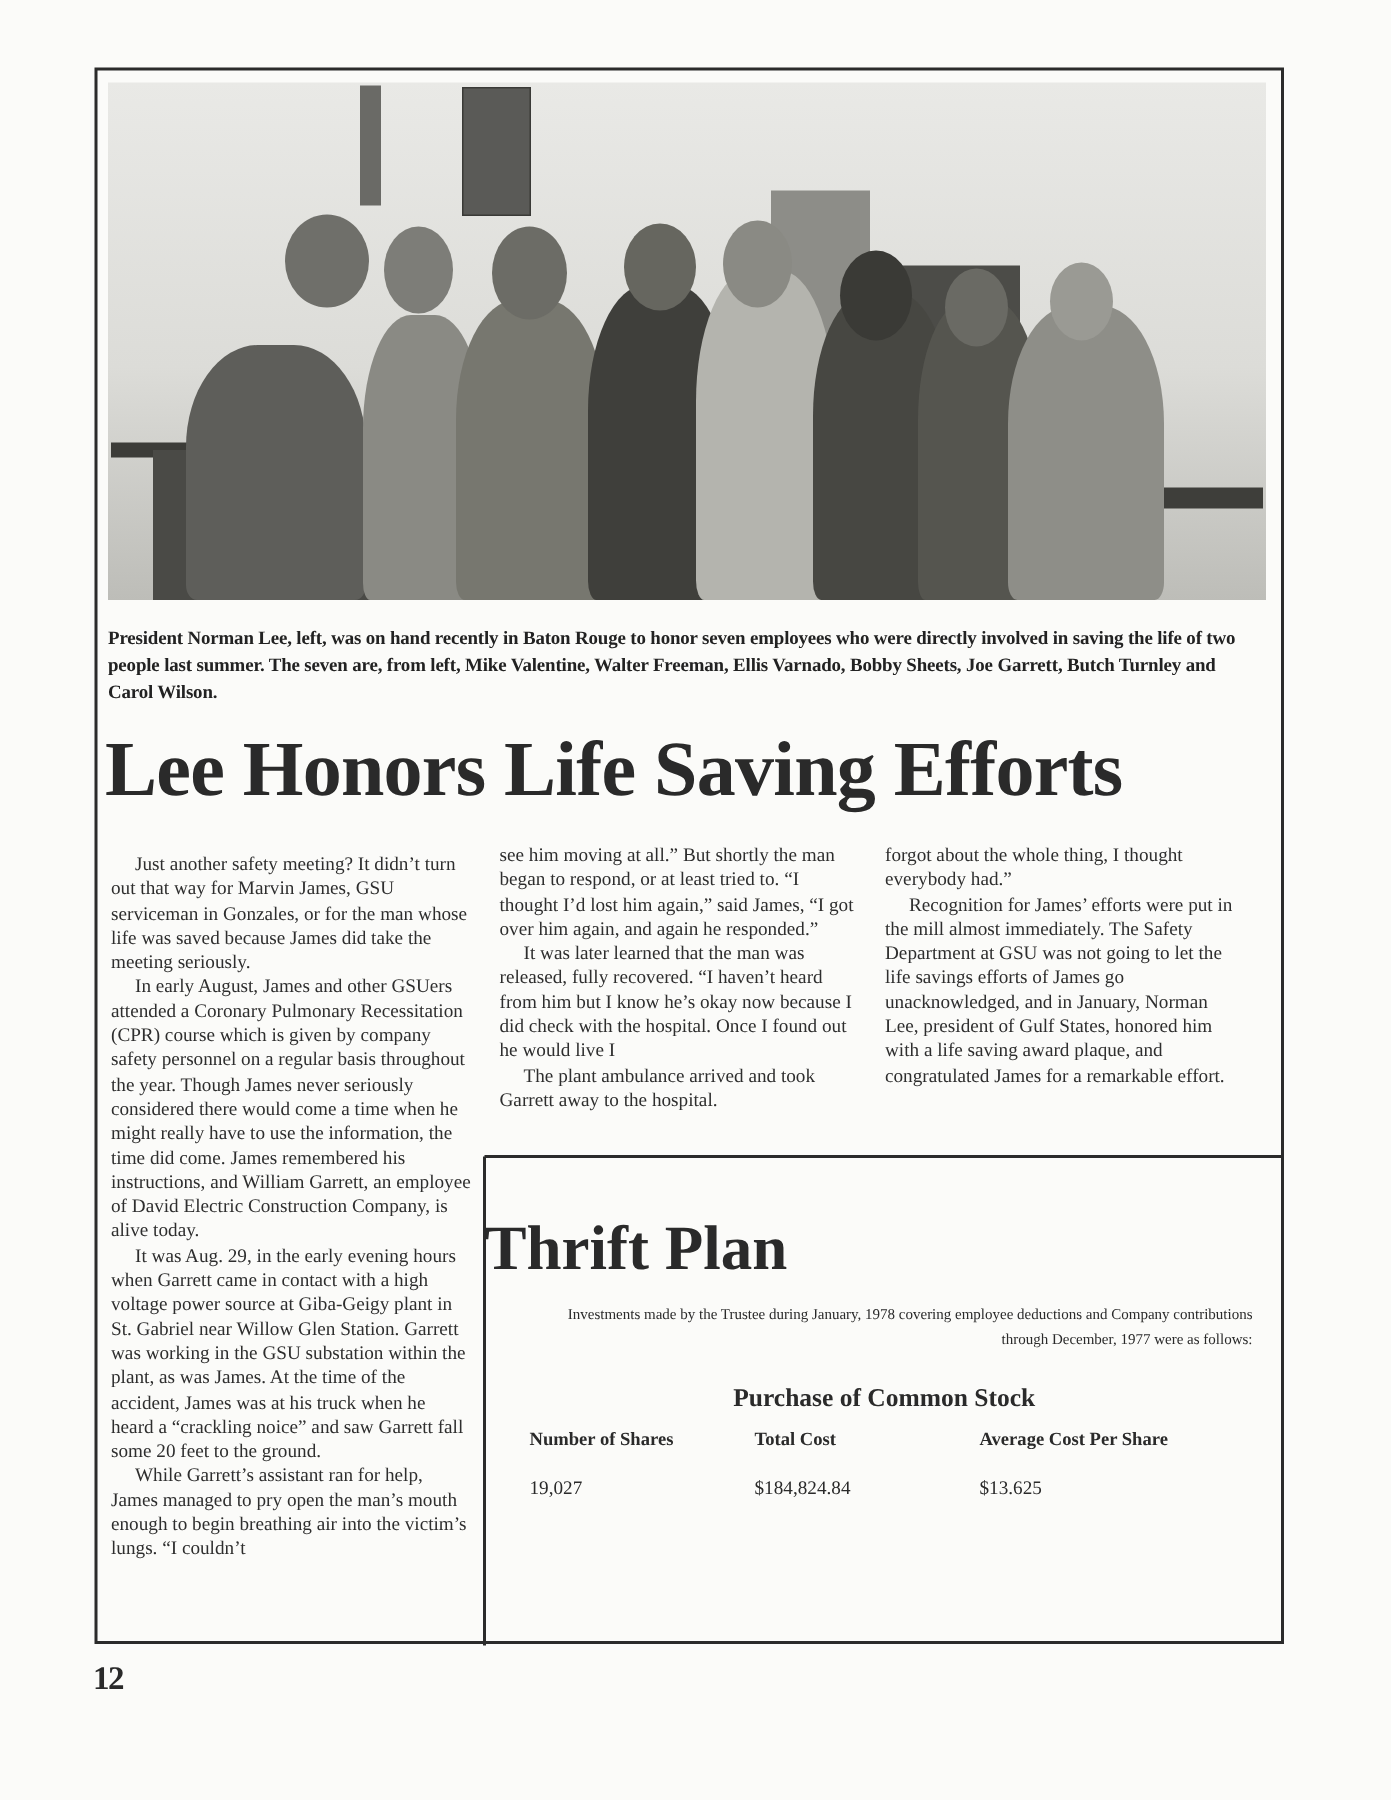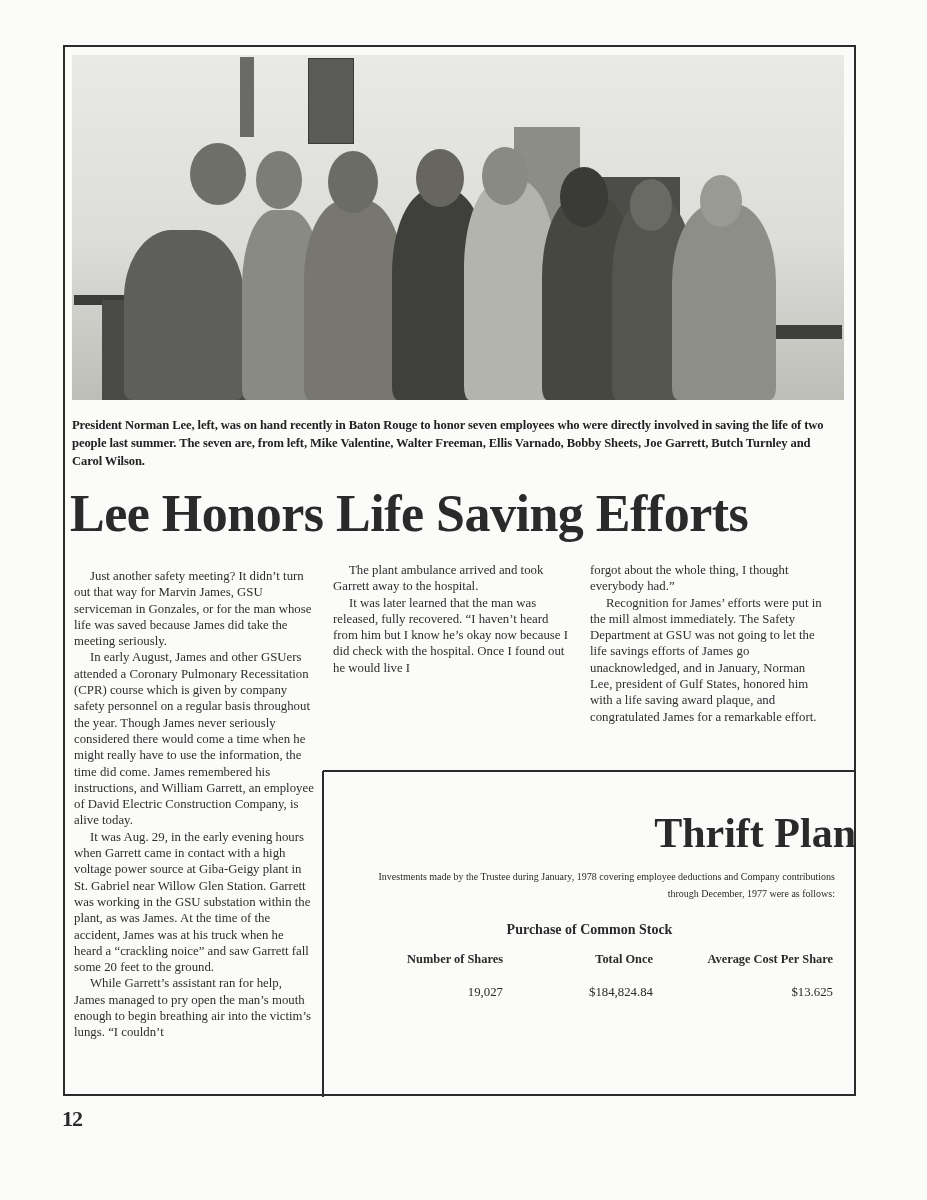--- a/index.html
+++ b/index.html
@@ -42,33 +42,33 @@
     .col p.noindent { text-indent: 0; }
     .col1 { left: 74px; top: 568px; width: 240px; }
     .col2 { left: 333px; top: 562px; width: 240px; }
     .col3 { left: 590px; top: 562px; width: 240px; }
     .col-divider { position:absolute; left:322px; top:771px; width:2px; height:326px; background:#2b2b2b; }
     .thrift {
       position: absolute; left: 323px; top: 770px; width: 533px; height: 327px;
       border-top: 2px solid #2b2b2b; box-sizing: border-box;
     }
     .thrift-title {
-      position: absolute; left: 0; top: 36px; width: 100%; text-align: right;
+      position: absolute; left: 0; top: 36px; width: 100%; text-align: left;
       font-weight: bold; font-size: 42px; line-height: 50px; color: #2a2a2a;
     }
     .thrift-intro {
       position: absolute; left: 22px; top: 96px; width: 490px; font-size: 10px; line-height: 17px; text-align: right;
     }
     .thrift-sub {
       position: absolute; left: 0; top: 150px; width: 100%; text-align: center;
-      font-weight: bold; font-size: 14px;
+      font-weight: bold; font-size: 17px;
     }
     .thrift-table { position: absolute; left: 30px; top: 180px; width: 480px; }
     .thrift-row { display: flex; justify-content: space-between; }
-    .thrift-row span { display: block; text-align: right; }
+    .thrift-row span { display: block; text-align: left; }
     .thrift-row span:nth-child(1) { width: 150px; }
     .thrift-row span:nth-child(2) { width: 150px; }
     .thrift-row span:nth-child(3) { width: 180px; }
     .thrift-head span { font-weight: bold; font-size: 12.4px; }
     .thrift-vals { margin-top: 18px; font-size: 12.8px; }
     .thrift-foot {
       position: absolute; left: 23px; top: 246px; width: 490px; font-size: 12.8px; line-height: 17px;
       text-indent: 16px;
     }
     .page-number {
@@ -112,39 +112,40 @@
 <h1 class="headline" style="margin:0;">Lee Honors Life Saving Efforts</h1>
 
 <div class="col col1">
   <p>Just another safety meeting? It didn’t turn out that way for Marvin James, GSU serviceman in Gonzales, or for the man whose life was saved because James did take the meeting seriously.</p>
   <p>In early August, James and other GSUers attended a Coronary Pulmonary Recessitation (CPR) course which is given by company safety personnel on a regular basis throughout the year. Though James never seriously considered there would come a time when he might really have to use the information, the time did come. James remembered his instructions, and William Garrett, an employee of David Electric Construction Company, is alive today.</p>
   <p>It was Aug. 29, in the early evening hours when Garrett came in contact with a high voltage power source at Giba-Geigy plant in St. Gabriel near Willow Glen Station. Garrett was working in the GSU substation within the plant, as was James. At the time of the accident, James was at his truck when he heard a “crackling noice” and saw Garrett fall some 20 feet to the ground.</p>
   <p>While Garrett’s assistant ran for help, James managed to pry open the man’s mouth enough to begin breathing air into the victim’s lungs. “I couldn’t</p>
 </div>
 
 <div class="col col2">
+  <p class="noindent">see him moving at all.” But shortly the man began to respond, or at least tried to. “I thought I’d lost him again,” said James, “I got over him again, and again he responded.”</p>
+  <p>It was later learned that the man was released, fully recovered. “I haven’t heard from him but I know he’s okay now because I did check with the hospital. Once I found out he would live I</p>
   <p>The plant ambulance arrived and took Garrett away to the hospital.</p>
-  <p>It was later learned that the man was released, fully recovered. “I haven’t heard from him but I know he’s okay now because I did check with the hospital. Once I found out he would live I</p>
 </div>
 
 <div class="col col3">
   <p class="noindent">forgot about the whole thing, I thought everybody had.”</p>
   <p>Recognition for James’ efforts were put in the mill almost immediately. The Safety Department at GSU was not going to let the life savings efforts of James go unacknowledged, and in January, Norman Lee, president of Gulf States, honored him with a life saving award plaque, and congratulated James for a remarkable effort.</p>
 </div>
 
 <div class="col-divider"></div>
 
 <div class="thrift">
   <div class="thrift-title">Thrift Plan</div>
   <div class="thrift-intro">Investments made by the Trustee during January, 1978 covering employee deductions and Company contributions through December, 1977 were as follows:</div>
   <div class="thrift-sub">Purchase of Common Stock</div>
   <div class="thrift-table">
     <div class="thrift-row thrift-head">
       <span>Number of Shares</span>
-      <span>Total Once</span>
+      <span>Total Cost</span>
       <span>Average Cost Per Share</span>
     </div>
     <div class="thrift-row thrift-vals">
       <span>19,027</span>
       <span>$184,824.84</span>
       <span>$13.625</span>
     </div>
   </div>
 </div>
 

